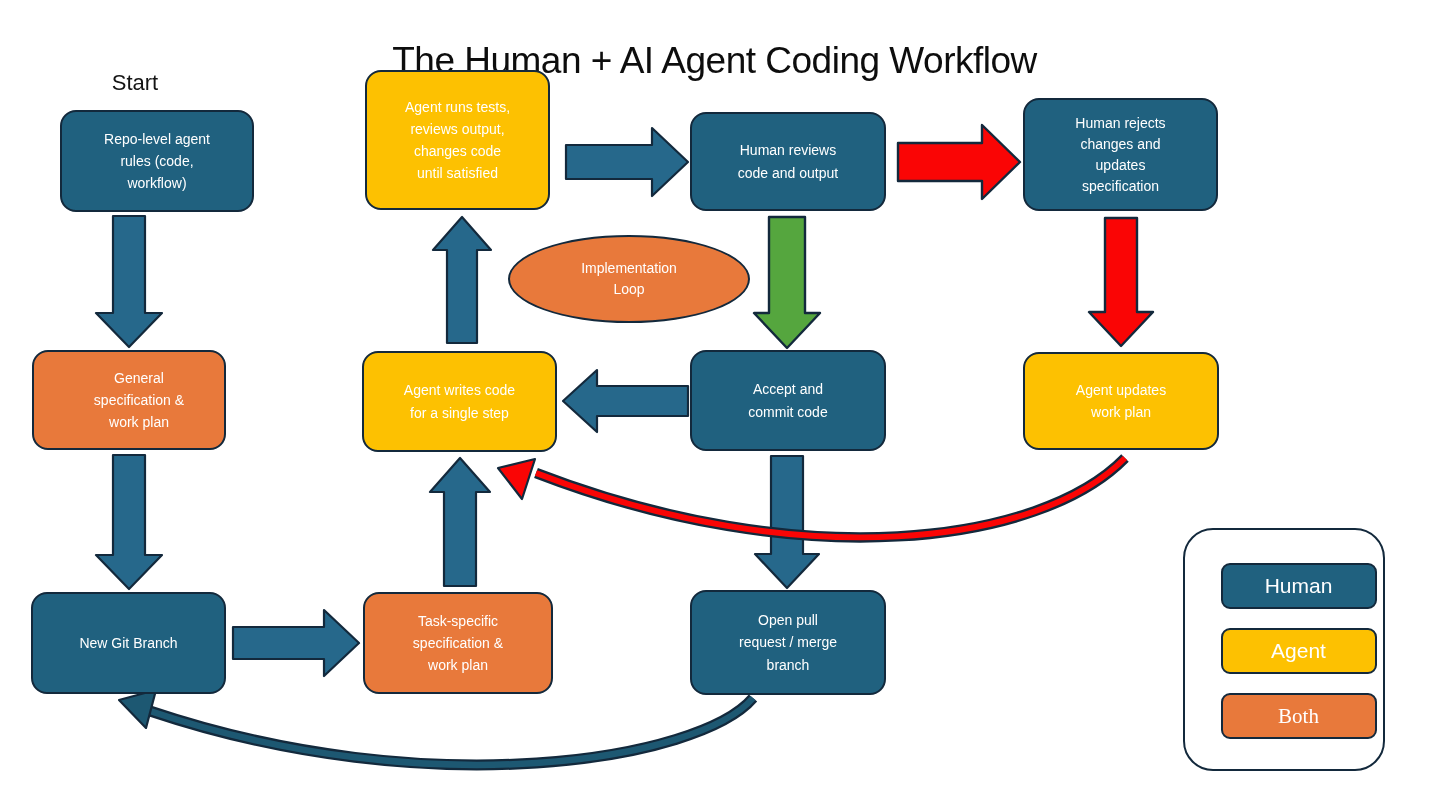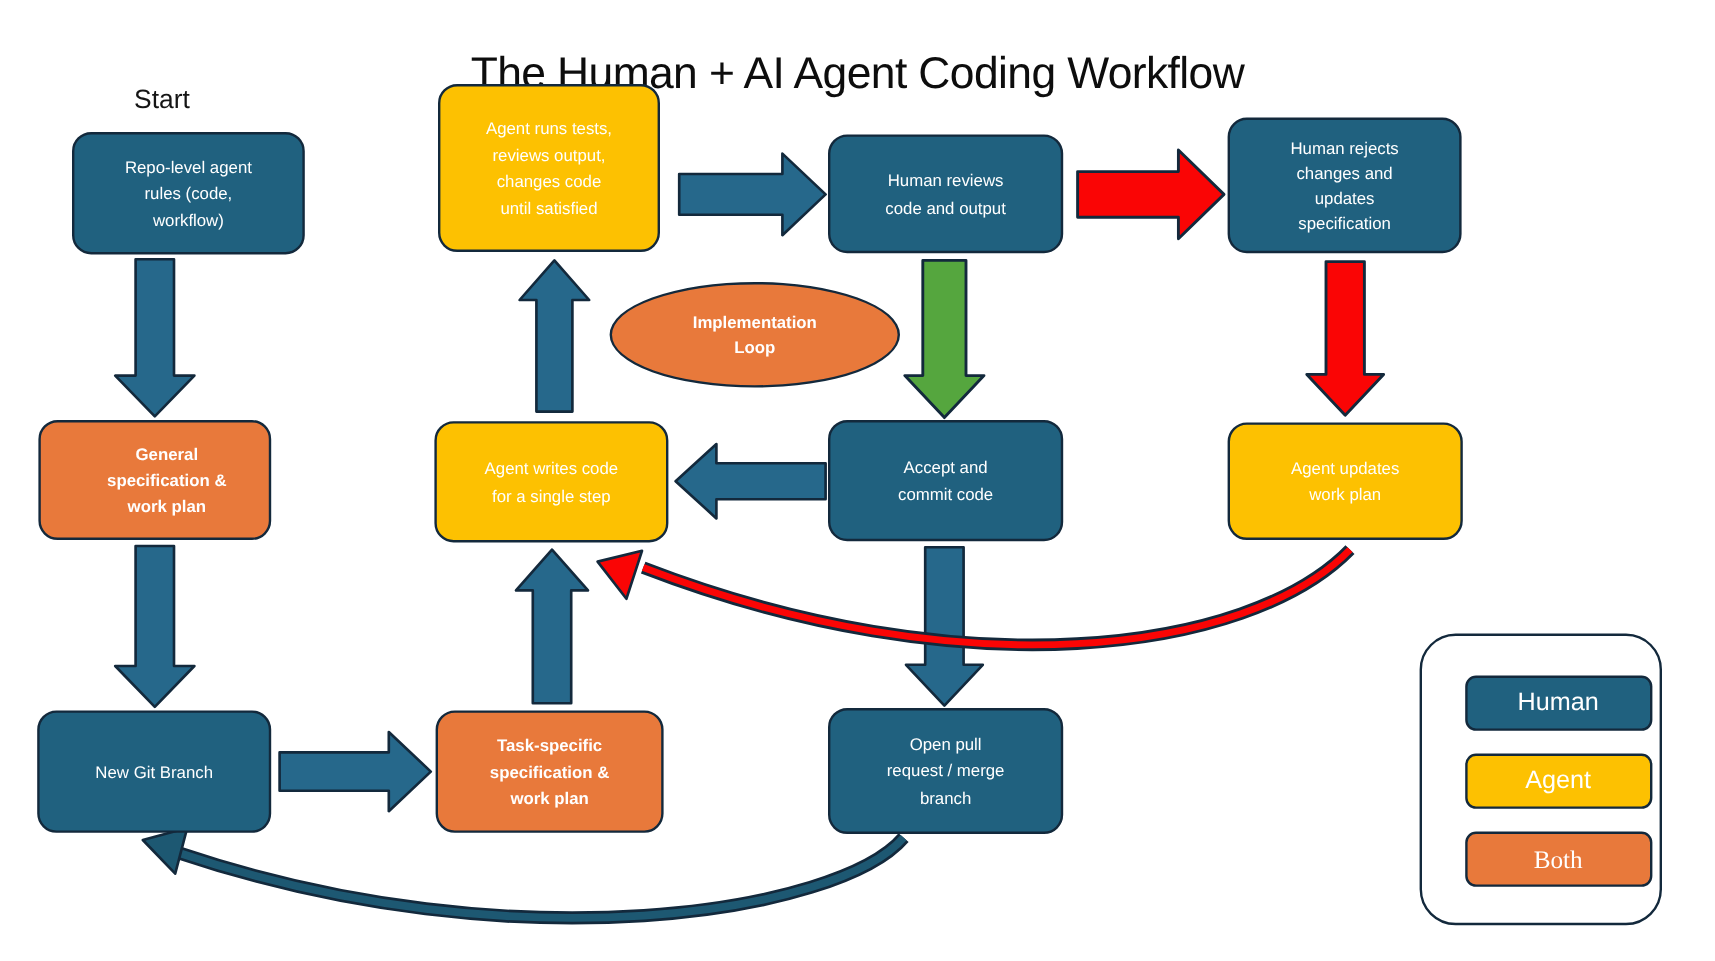--- a/index.html
+++ b/index.html
@@ -26,21 +26,21 @@
   .head-teal{fill:var(--curve-teal);stroke:var(--outline);stroke-width:2.2;stroke-linejoin:round;}
   .node{
     position:absolute;box-sizing:border-box;
     border:2.2px solid var(--outline);border-radius:16px;
     display:flex;align-items:center;justify-content:center;text-align:center;
     color:var(--node-text);font-size:14px;line-height:1.58;white-space:pre-line;
     padding:2px 8px;z-index:2;
   }
   .node.human{background:var(--human);}
   .node.agent{background:var(--agent);}
-  .node.both{background:var(--both);font-weight:bold;}
+  .node.both{background:var(--both);}
   .node.ellipse{border-radius:50%;line-height:1.5;}
   .legend{
     position:absolute;left:1183px;top:528px;width:202px;height:243px;box-sizing:border-box;
     background:#ffffff;border:2.5px solid var(--outline);border-radius:30px;
     display:flex;flex-direction:column;align-items:center;gap:19px;padding-top:33px;z-index:2;padding-left:29px;
   }
   .legend-chip{
     width:156px;height:46px;box-sizing:border-box;border:2px solid var(--outline);border-radius:9px;
     display:flex;align-items:center;justify-content:center;
     color:var(--node-text);font-size:21px;

